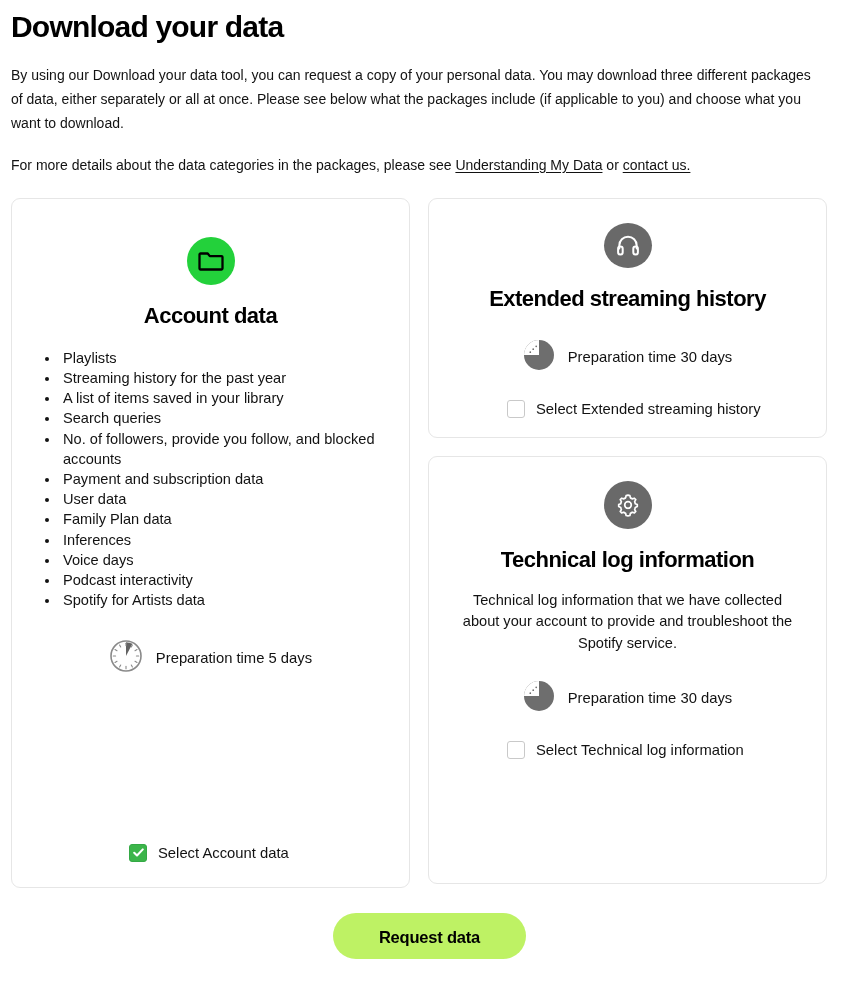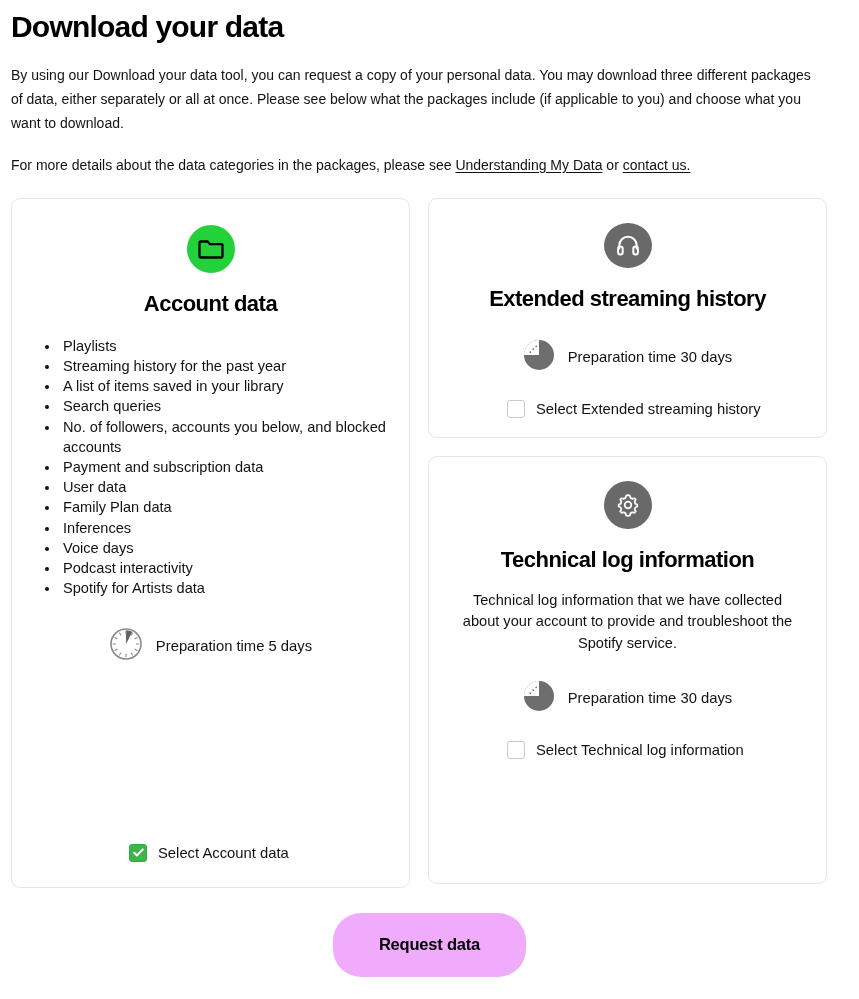--- a/index.html
+++ b/index.html
@@ -61,21 +61,21 @@
   .card {
     border: 1px solid #e6e6e6;
     border-radius: 9px;
     background: #ffffff;
     box-sizing: border-box;
     width: 100%;
     padding: 24px 20px 18px 20px;
     display: flex;
     flex-direction: column;
   }
-  .card-left  { height: 690px; padding-top: 26px; }
+  .card-left  { height: 690px; padding-top: 38px; }
   .card-ext   { height: 240px; }
   .card-tech  { height: 428px; }
 
   
   .icon-badge {
     width: 48px;
     height: 48px;
     border-radius: 50%;
     margin: 0 auto;
     display: flex;
@@ -172,30 +172,30 @@
     background: #3cb54a;
   }
 
   
   .button-wrap {
     display: flex;
     justify-content: center;
     margin-top: 25px;
   }
   .request-btn {
-    background: #f0abfc;
+    background: #bef264;
     color: #000000;
     border: none;
     border-radius: 28px;
     font-family: "Liberation Sans", sans-serif;
     font-size: 16.5px;
     font-weight: bold;
     letter-spacing: -0.2px;
     padding: 0 46px;
-    height: 64px;
+    height: 46px;
     line-height: 49px;
     cursor: pointer;
   }
 </style>
 </head>
 <body>
 
 <div class="page">
 
   <h1 class="page-title">Download your data</h1>
@@ -215,21 +215,21 @@
           </svg>
         </div>
 
         <h2 class="card-heading">Account data</h2>
 
         <ul class="bullet-list">
           <li>Playlists</li>
           <li>Streaming history for the past year</li>
           <li>A list of items saved in your library</li>
           <li>Search queries</li>
-          <li>No. of followers, accounts you below, and blocked accounts</li>
+          <li>No. of followers, provide you follow, and blocked accounts</li>
           <li>Payment and subscription data</li>
           <li>User data</li>
           <li>Family Plan data</li>
           <li>Inferences</li>
           <li>Voice days</li>
           <li>Podcast interactivity</li>
           <li>Spotify for Artists data</li>
         </ul>
 
         <div class="prep-row left-card">

